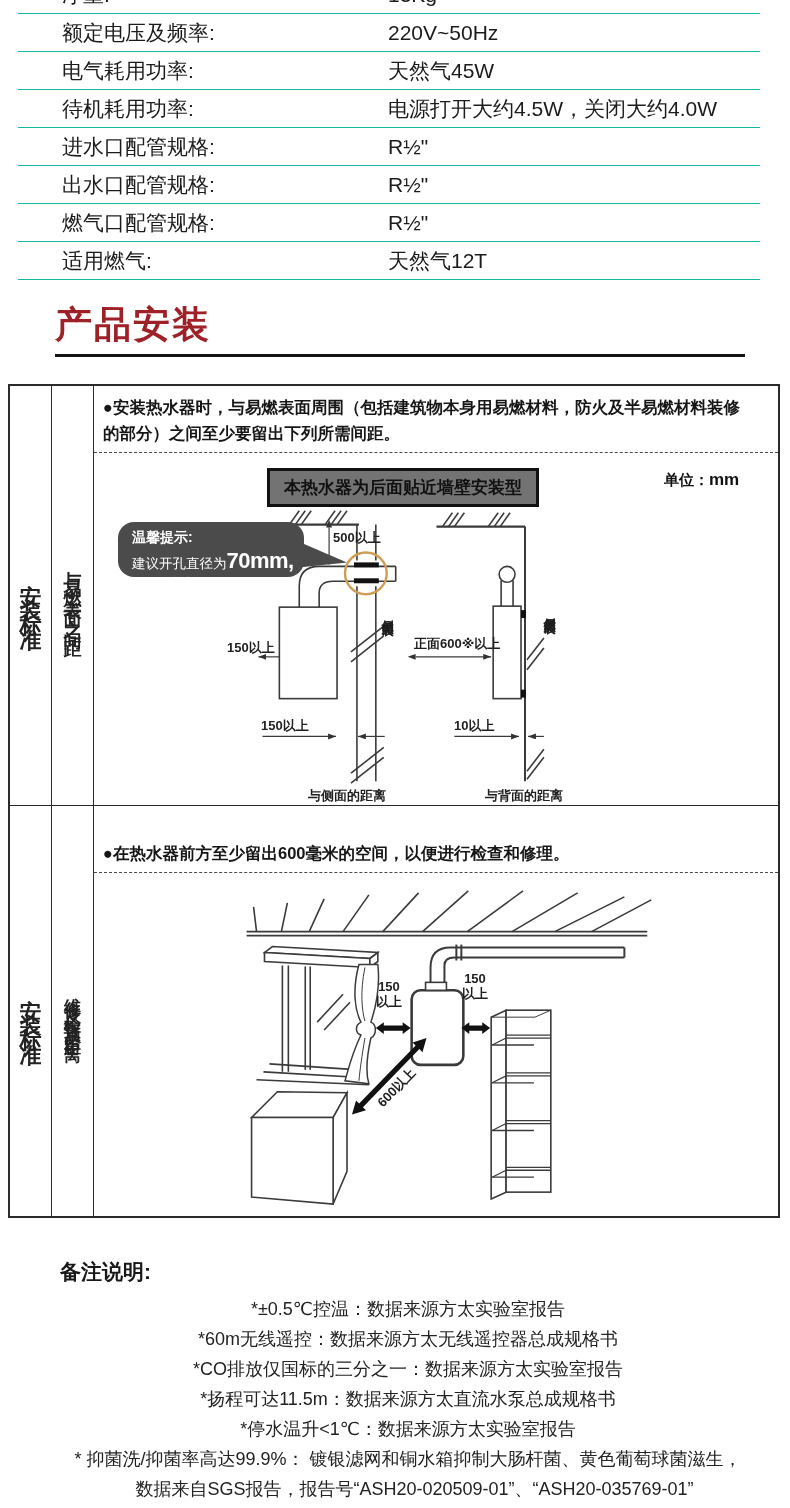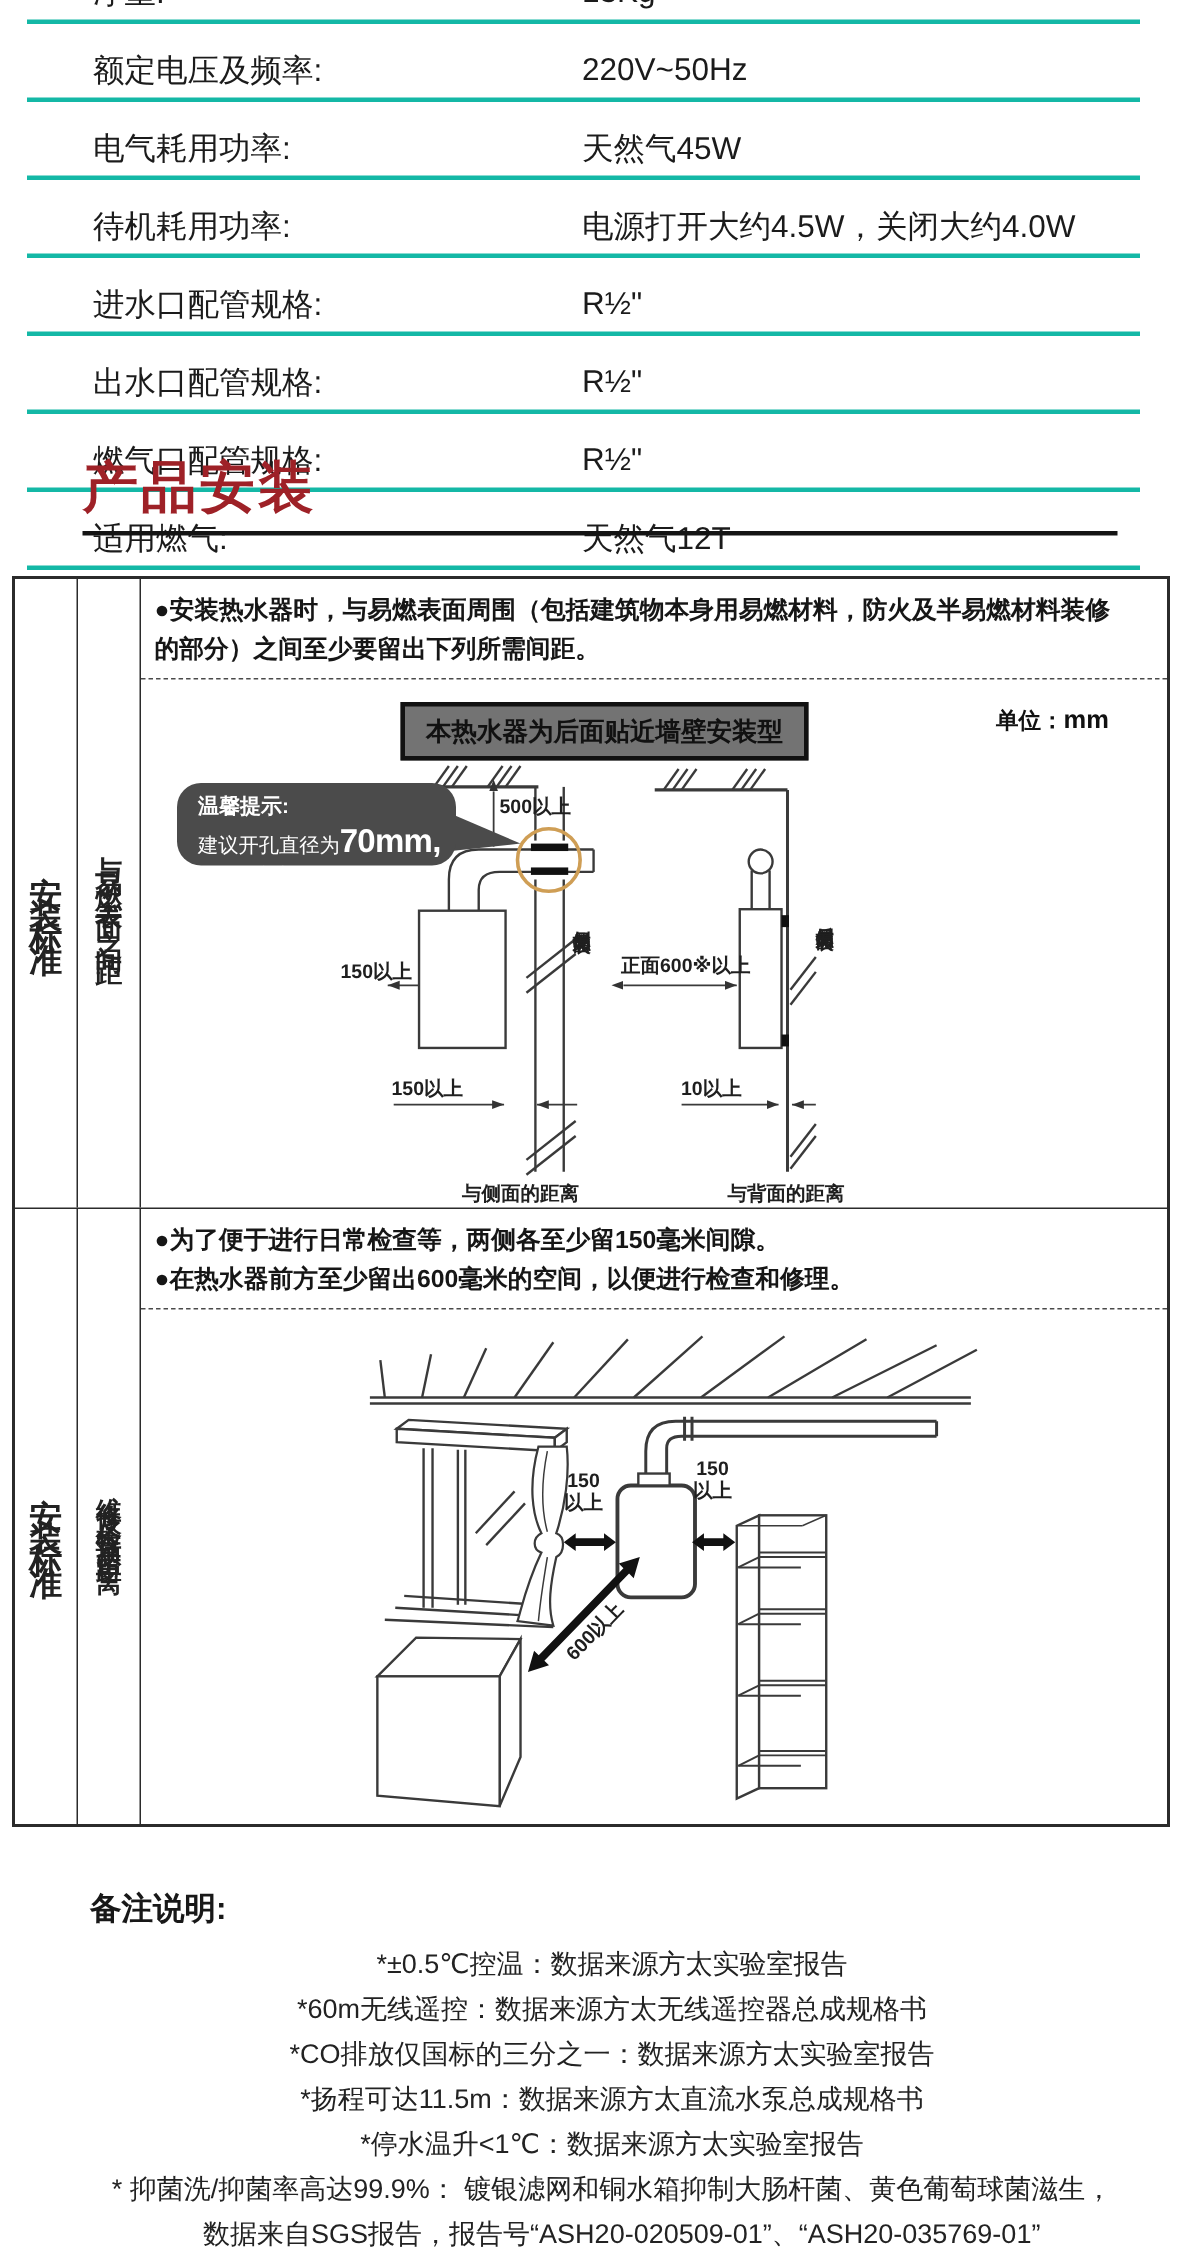--- a/index.html
+++ b/index.html
@@ -3,21 +3,21 @@
 <meta charset="utf-8">
 <style>
   html,body{margin:0;padding:0;}
   body{
     width:790px;height:1508px;position:relative;overflow:hidden;
     background:#ffffff;color:#1c1c1c;
     font-family:"Liberation Sans","DejaVu Sans",sans-serif;
   }
   
   .spec-table{position:absolute;top:-24px;left:0;width:790px;}
-  .spec-row{position:relative;height:37px;margin:0 30px 12px 18px;border-bottom:3px solid #14b8a6;}
+  .spec-row{position:relative;height:37px;margin:0 30px 0 18px;border-bottom:1px solid #14b8a6;}
   .spec-row .lbl{position:absolute;left:44px;top:50%;transform:translateY(-50%);font-size:21px;color:#1b1b1b;}
   .spec-row .val{position:absolute;left:370px;top:50%;transform:translateY(-50%);font-size:21px;color:#1b1b1b;}
   
   .sec-heading{position:absolute;left:55px;top:300px;font-size:37px;font-weight:700;color:#9e2127;letter-spacing:2px;}
   .sec-underline{position:absolute;left:55px;top:354px;width:690px;height:3px;background:#141414;}
   
   .inst-table{position:absolute;left:8px;top:384px;width:768px;height:830px;border:2px solid #2b2b2b;display:flex;flex-direction:column;}
   .inst-row{display:flex;flex:1;}
   .inst-row.r1{height:419px;flex:none;border-bottom:1.5px solid #2b2b2b;}
   .inst-row.r2{flex:1;}
@@ -205,21 +205,21 @@
 
   <div class="inst-row r2">
     <div class="cell col-side">
       <span class="v-text side-label">安装标准</span>
     </div>
     <div class="cell col-cat">
       <span class="v-text cat-label long">维修及检查预留距离</span>
     </div>
     <div class="cell col-content">
       <div class="bullets">
-        <span>●为了便于进行日常检查等，两侧各至少留150毫米间隙。</span><br>
+        <br>
         <span>●在热水器前方至少留出600毫米的空间，以便进行检查和修理。</span>
       </div>
       <div class="diagram">
         <svg width="681" height="342" viewBox="0 0 684 344">
           <g stroke="#3a3a3a" stroke-width="1.6" fill="none">
 
             <line x1="153" y1="59" x2="556" y2="59"></line>
             <line x1="153" y1="63" x2="556" y2="63"></line>
             <line x1="163" y1="59" x2="160" y2="34"></line>
             <line x1="188" y1="59" x2="194" y2="30"></line>

